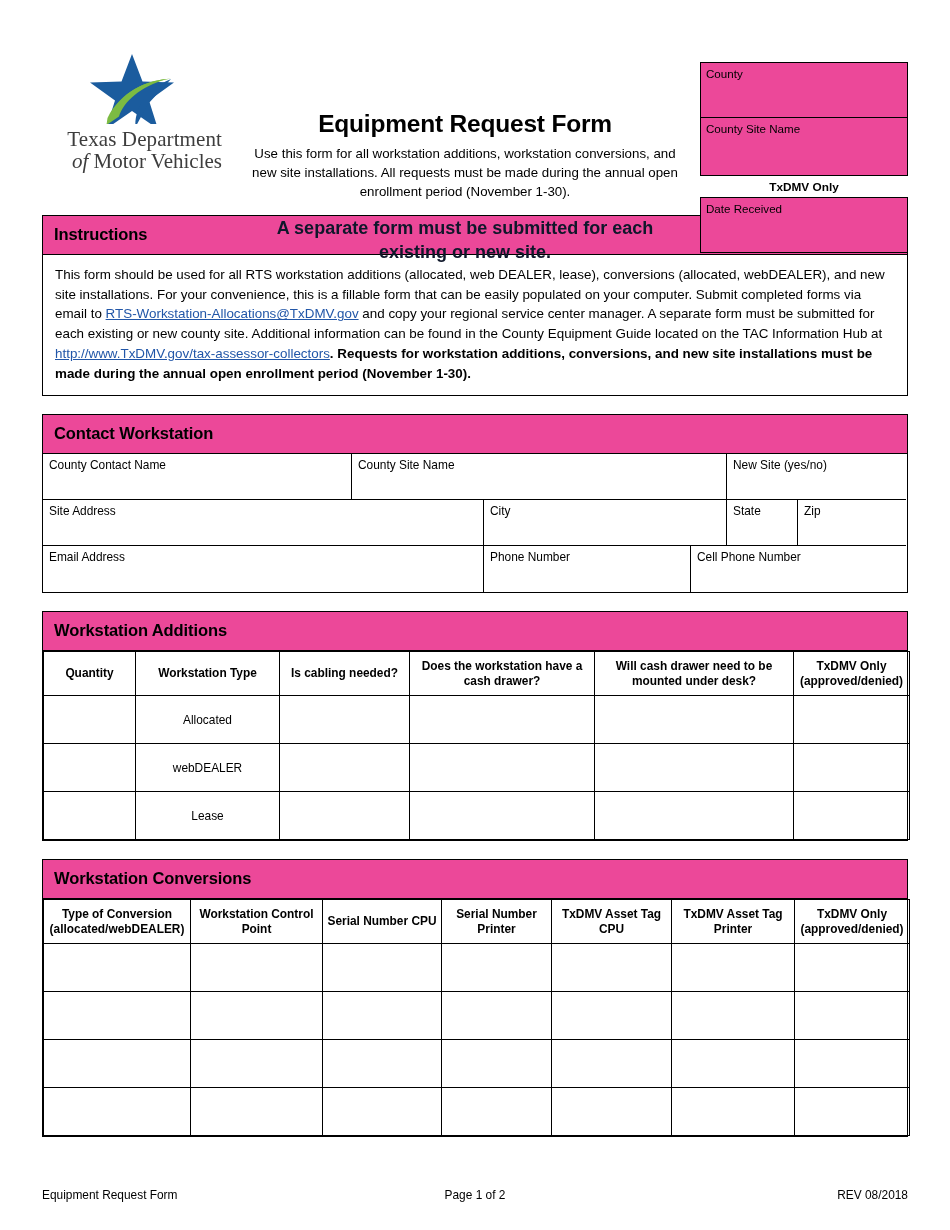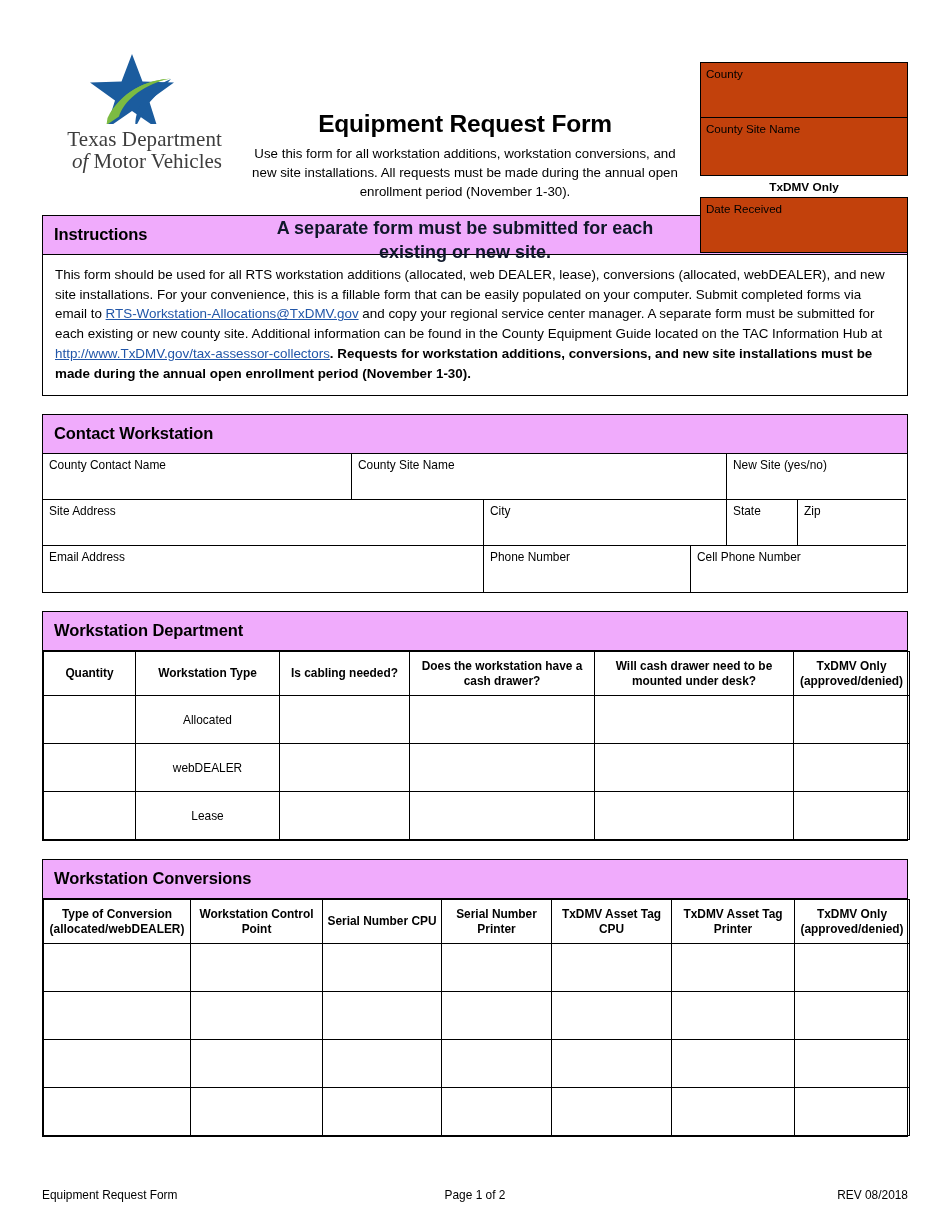--- a/index.html
+++ b/index.html
@@ -72,38 +72,38 @@
     position: absolute;
     left: 700px;
     top: 62px;
     width: 208px;
   }
   .hdr-box {
     border: 1.6px solid #000;
     height: 56px;
     padding: 4px 5px;
     font-size: 11.6px;
-    background: #c2410c;
+    background: #ec4899;
   }
   .hdr-box.second { border-top: none; height: 58px; }
   .txdmv-only-label {
     text-align: center;
     font-size: 11.8px;
     font-weight: bold;
     padding: 4px 0 3px 0;
   }
   .hdr-box.third { height: 56px; }
 
   
   .section {
     margin: 0 42px;
     width: 866px;
   }
   .sec-head {
-    background: #f0abfc;
+    background: #ec4899;
     border: 1.6px solid #000;
     font-size: 16.5px;
     font-weight: bold;
     padding: 9px 11px 10px 11px;
     letter-spacing: -0.1px;
   }
   .sec-body {
     border: 1.6px solid #000;
     border-top: none;
     padding: 10px 12px 12px 12px;
@@ -271,21 +271,21 @@
         <span>Cell Phone Number</span>
       </div>
     </div>
 
   </div>
 </div>
 
 <div class="spacer"></div>
 
 <div class="section">
-  <div class="sec-head">Workstation Department</div>
+  <div class="sec-head">Workstation Additions</div>
   <div class="outer-wrap">
     <table class="grid">
       <colgroup>
         <col style="width:92px">
           <col style="width:144px">
           <col style="width:130px">
         <col style="width:185px">
           <col style="width:199px">
           <col style="width:116px">
       </colgroup>

